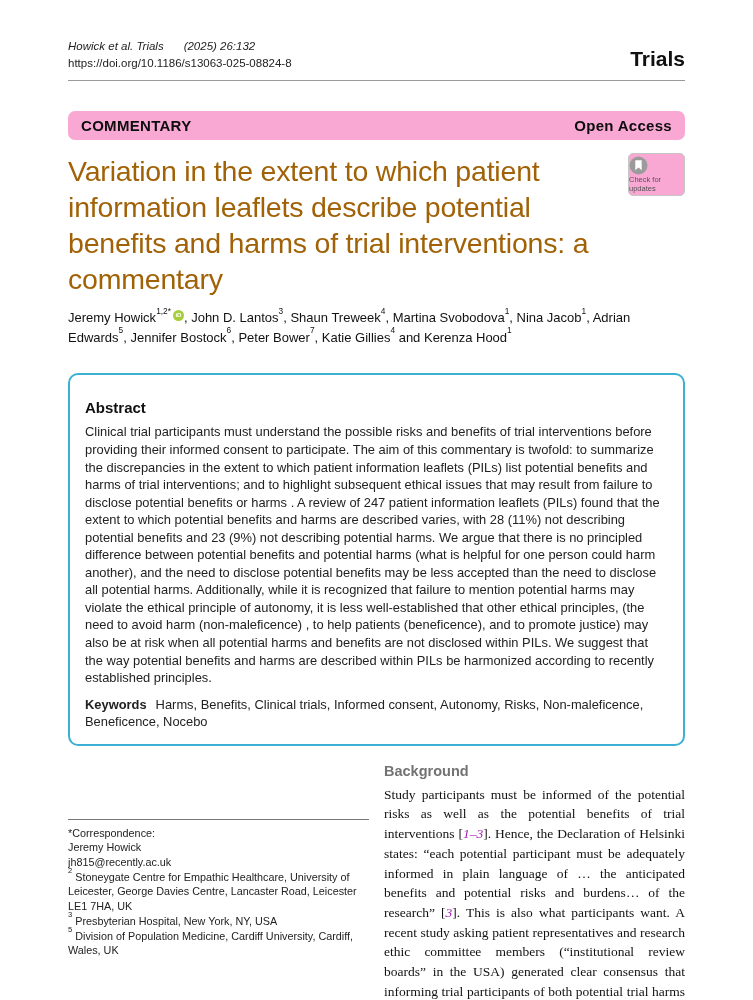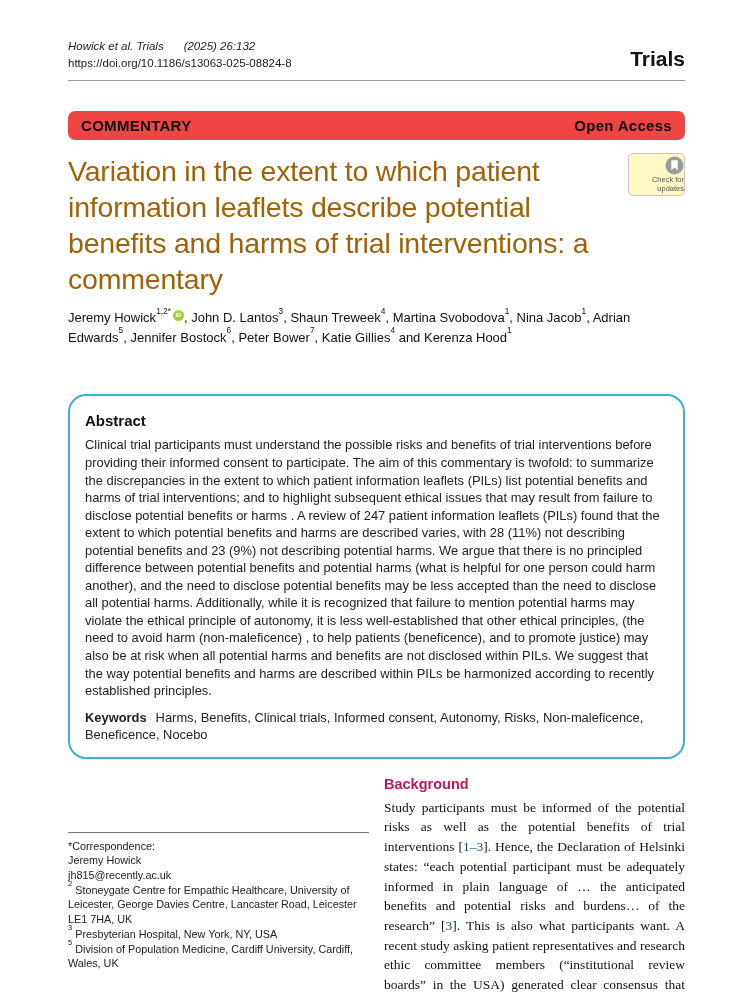--- a/index.html
+++ b/index.html
@@ -10,56 +10,56 @@
   
   .header { display:flex; justify-content:space-between; align-items:flex-end; }
   .header-left { font-size:11.5px; line-height:1.45; color:#222; }
   .header-cite-line { font-style:italic; }
   .header-issue { margin-left:20px; }
   .header-doi { font-style:normal; }
   .journal-name { font-size:21px; font-weight:700; color:#111; padding-top:2px; }
   .rule { border-top:1px solid #9a9a9a; margin-top:9px; }
 
   
-  .banner { margin-top:30px; background:#ef4444; border-radius:7px; height:29px;
+  .banner { margin-top:30px; background:#f9a8d4; border-radius:7px; height:29px;
             display:flex; justify-content:space-between; align-items:center; padding:0 13px; }
   .banner span { font-size:15px; font-weight:800; color:#0d0d0d; letter-spacing:.3px; }
 
   
   .title-row { display:flex; margin-top:13px; }
   .article-title { flex:1; font-size:28.5px; line-height:36px; font-weight:400; color:#a16207; letter-spacing:-0.2px; padding-right:6px; }
-  .check-updates { width:57px; height:43px; background:#fef9c3; border:1px solid #c6c6c6; border-radius:5px;
-                   display:flex; flex-direction:column; align-items:flex-end; justify-content:center; flex:none; cursor:pointer; }
+  .check-updates { width:57px; height:43px; background:#f9a8d4; border:1px solid #c6c6c6; border-radius:5px;
+                   display:flex; flex-direction:column; align-items:flex-start; justify-content:center; flex:none; cursor:pointer; }
   .check-updates svg { display:block; margin-bottom:1px; }
   .cu-line { font-size:7.5px; line-height:8.5px; color:#555; text-align:center; }
 
   
   .authors { margin-top:11px; font-size:13px; line-height:1.48; color:#111; max-width:600px; }
   .authors sup { font-size:64%; position:relative; top:-0.45em; }
   .orcid { display:inline-block; width:11px; height:11px; background:#a6ce39; color:#fff; border-radius:50%;
            font-size:6px; font-weight:700; line-height:11px; text-align:center; vertical-align:super; margin-left:2px; cursor:pointer; }
 
   
-  .abstract-box { margin-top:47px; border:2px solid #3cb0d2; border-radius:18px; padding:16px 15px 13px 15px; }
+  .abstract-box { margin-top:26px; border:2px solid #3cb0d2; border-radius:10px; padding:24px 15px 13px 15px; }
   .abstract-heading { font-size:15px; font-weight:700; color:#111; margin-bottom:7px; }
   .abstract-body { font-size:12.9px; line-height:1.36; color:#222; }
   .keywords-line { margin-top:9px; font-size:12.9px; line-height:1.36; color:#222; }
   .keywords-label { font-weight:700; margin-right:9px; }
 
   
   .columns { display:flex; gap:15px; margin-top:17px; height:252px; overflow:hidden; }
   .col { flex:1; min-width:0; }
   .footnote-block { margin-top:56px; border-top:1px solid #777; padding-top:6px;
                     font-size:10.8px; line-height:1.34; color:#222; }
   .footnote-block .affil sup, .footnote-block sup { font-size:70%; position:relative; top:-0.4em; }
   .corr-label, .corr-name, .corr-email { display:block; }
-  .section-heading { font-size:14.5px; font-weight:700; color:#be185d; margin-bottom:6px; font-family:"Liberation Sans", sans-serif; }
+  .section-heading { font-size:14.5px; font-weight:700; color:#737373; margin-bottom:6px; font-family:"Liberation Sans", sans-serif; }
   .body-text { font-family:"Liberation Serif", serif; font-size:13.5px; line-height:1.46; color:#111;
                text-align:justify; }
-  .ref { color:#0c4a6e; cursor:pointer; }
+  .ref { color:#a21caf; cursor:pointer;font-style:italic; }
 </style>
 </head>
 <body>
 
 <div class="page">
 
   <div class="header">
     <div class="header-left">
       <div class="header-cite-line">
         <span>Howick et al. Trials</span><span class="header-issue">(2025) 26:132</span>

